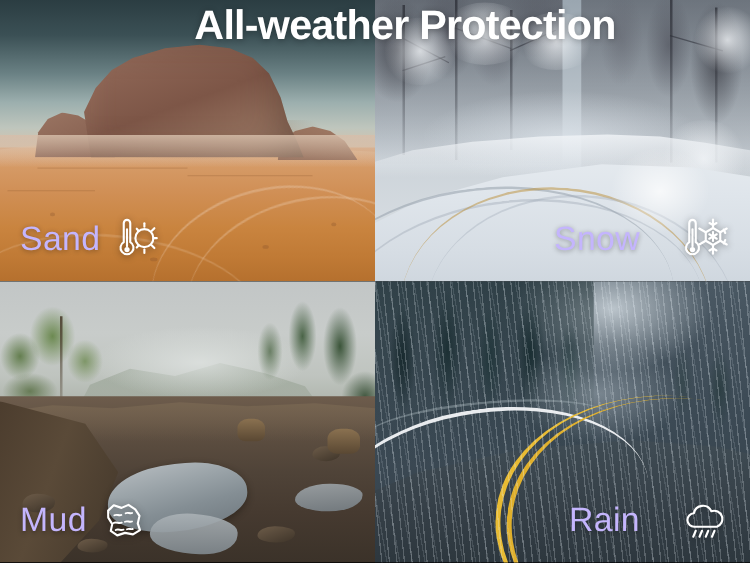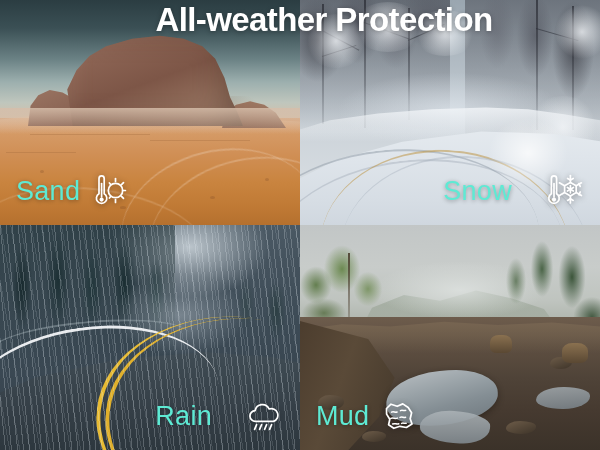--- a/index.html
+++ b/index.html
@@ -15,21 +15,21 @@
   .scene { position:absolute; inset:0; }
 
   
   .label-row {
     position:absolute; bottom:14px; display:flex; align-items:center; gap:9px;
     z-index:30;
   }
   .label-left  { left:16px; }
   .label-right { right:16px;gap:32px; }
   .label-text {
-    color:#5eead4; font-size:27px; line-height:1; letter-spacing:.3px;
+    color:#c4b5fd; font-size:27px; line-height:1; letter-spacing:.3px;
     font-family:"Liberation Sans", sans-serif; font-weight:400;
     text-shadow:0 1px 4px rgba(0,0,0,.35);
   }
   .label-icon { width:40px; height:40px; display:block; filter:drop-shadow(0 1px 3px rgba(0,0,0,.4)); }
 
   
   #title {
     position:absolute; top:2px; left:0; width:600px; text-align:center; z-index:40;
     color:#fff; font-size:33px; font-weight:bold; letter-spacing:-.6px; line-height:1.12;
     font-family:"Liberation Sans", sans-serif;
@@ -332,49 +332,20 @@
           <line x1="26.4" y1="14.6" x2="26.4" y2="21.8"></line>
           <line x1="23.4" y1="16.4" x2="29.4" y2="20"></line>
           <line x1="29.4" y1="16.4" x2="23.4" y2="20"></line>
         </svg>
       </span>
     </div>
   </div>
 
   <div class="quad">
     <div class="scene">
-      <div class="r-base"></div>
-      <div class="r-sky"></div>
-      <div class="r-trees"></div>
-      <div class="r-trees-r"></div>
-      <div class="r-mist"></div>
-      <div class="r-road"></div>
-      <div class="r-guard"></div>
-      <div class="r-line-w"></div>
-      <div class="r-line-y1"></div>
-      <div class="r-line-y2"></div>
-      <div class="r-rain"></div>
-      <div class="r-rain2"></div>
-    </div>
-    <div class="label-row label-right">
-      <span class="label-text">Rain</span>
-      <span>
-        <svg class="label-icon" viewBox="0 0 40 40" fill="none" stroke="#ffffff" stroke-width="1.7" stroke-linecap="round" stroke-linejoin="round">
-          <path d="M11.6 25.4a5.4 5.4 0 0 1 -.5 -10.8 7.4 7.4 0 0 1 14 -1.6 5.2 5.2 0 0 1 4.4 12.4z"></path>
-          <line x1="12.6" y1="28.6" x2="10.6" y2="33.4"></line>
-          <line x1="17.6" y1="28.6" x2="15.6" y2="33.4"></line>
-          <line x1="22.6" y1="28.6" x2="20.6" y2="33.4"></line>
-          <line x1="27.6" y1="28.6" x2="25.6" y2="33.4"></line>
-        </svg>
-      </span>
-    </div>
-  </div>
-
-  <div class="quad">
-    <div class="scene">
       <div class="m-sky"></div>
       <div class="m-hill"></div>
       <div class="m-fog"></div>
       <div class="m-treeL"></div>
       <div class="m-treeR"></div>
       <div class="s-trunk" style="left:48px;top:28px;height:80px;background:linear-gradient(180deg,rgba(70,56,40,.85),rgba(90,76,58,.2));"></div>
       <div class="m-ground"></div>
       <div class="m-ridge"></div>
       <div class="m-bankL"></div>
       <div class="m-puddle"></div>
@@ -396,14 +367,43 @@
           <path d="M22.5 14.6c1.8 -1 3.4 .5 5.2 -.2" stroke-width="1.5"></path>
           <path d="M12.8 22.4c2.4 -1.3 4.2 .8 6.6 -.3" stroke-width="1.5"></path>
           <path d="M22 21.4c2 -1.1 3.6 .6 5.6 -.2" stroke-width="1.5"></path>
           <path d="M14.6 28c2.2 -1.2 4 .7 6.2 -.3" stroke-width="1.5"></path>
           <path d="M23.6 27.4c1.6 -.9 3 .4 4.6 -.2" stroke-width="1.5"></path>
         </svg>
       </span>
     </div>
   </div>
 
+  <div class="quad">
+    <div class="scene">
+      <div class="r-base"></div>
+      <div class="r-sky"></div>
+      <div class="r-trees"></div>
+      <div class="r-trees-r"></div>
+      <div class="r-mist"></div>
+      <div class="r-road"></div>
+      <div class="r-guard"></div>
+      <div class="r-line-w"></div>
+      <div class="r-line-y1"></div>
+      <div class="r-line-y2"></div>
+      <div class="r-rain"></div>
+      <div class="r-rain2"></div>
+    </div>
+    <div class="label-row label-right">
+      <span class="label-text">Rain</span>
+      <span>
+        <svg class="label-icon" viewBox="0 0 40 40" fill="none" stroke="#ffffff" stroke-width="1.7" stroke-linecap="round" stroke-linejoin="round">
+          <path d="M11.6 25.4a5.4 5.4 0 0 1 -.5 -10.8 7.4 7.4 0 0 1 14 -1.6 5.2 5.2 0 0 1 4.4 12.4z"></path>
+          <line x1="12.6" y1="28.6" x2="10.6" y2="33.4"></line>
+          <line x1="17.6" y1="28.6" x2="15.6" y2="33.4"></line>
+          <line x1="22.6" y1="28.6" x2="20.6" y2="33.4"></line>
+          <line x1="27.6" y1="28.6" x2="25.6" y2="33.4"></line>
+        </svg>
+      </span>
+    </div>
+  </div>
+
   <div id="title">All-weather Protection</div>
 </div>
 
 </body></html>

